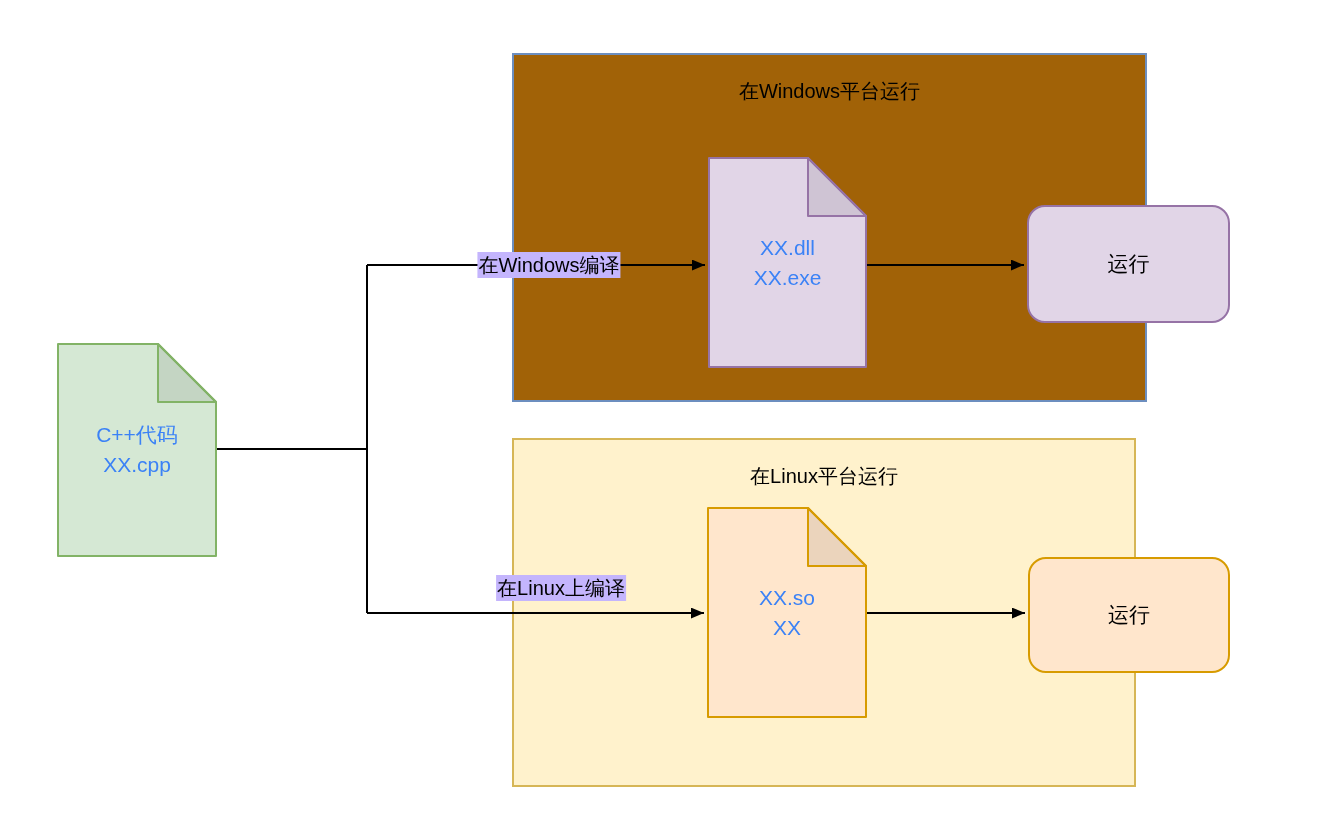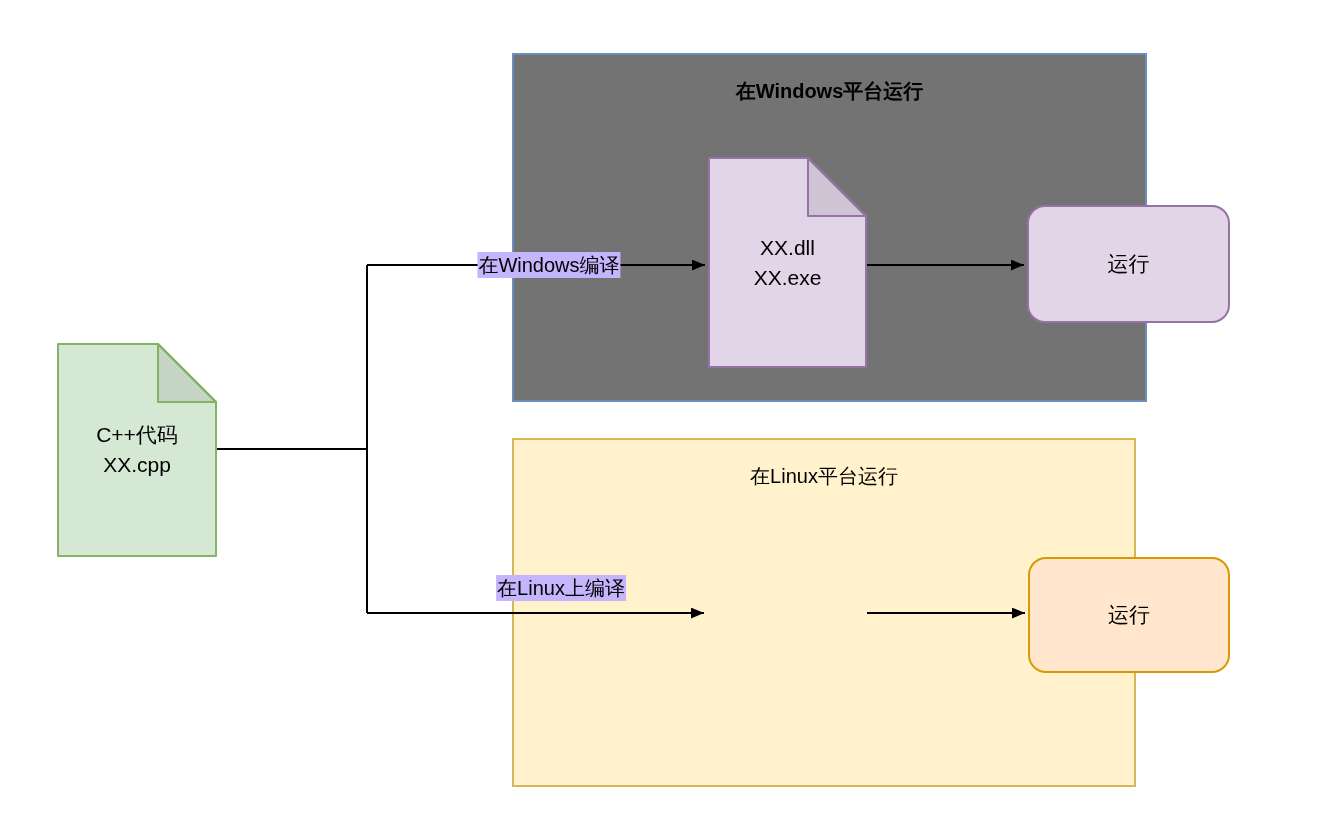--- a/index.html
+++ b/index.html
@@ -24,21 +24,21 @@
   }
   .container .container-title {
     display: block;
     text-align: center;
     margin-top: 23px;
     font-size: 20px;
     color: #000000;
   }
   .container.windows {
     left: 512px; top: 53px; width: 635px; height: 349px;
-    background: #737373; border-color: #6c8ebf; font-weight: bold;
+    background: #a16207; border-color: #6c8ebf;
   }
   .container.linux {
     left: 512px; top: 438px; width: 624px; height: 349px;
     background: #fff2cc; border-color: #d6b656;
   }
 
   
   svg.connectors {
     position: absolute;
     left: 0; top: 0;
@@ -59,21 +59,21 @@
   .doc svg { display: block; }
   .doc .doc-label {
     position: absolute;
     left: 0; top: 0; right: 0; bottom: 0;
     display: flex;
     flex-direction: column;
     align-items: center;
     justify-content: center;
     font-size: 21px;
     line-height: 30px;
-    color: #000000;
+    color: #3b82f6;
     text-align: center;
   }
   .doc-green  { left: 57px;  top: 343px; }
   .doc-purple { left: 708px; top: 157px; }
   .doc-orange { left: 707px; top: 507px; }
 
   
   .run-box {
     position: absolute;
     box-sizing: border-box;
@@ -153,20 +153,30 @@
     <svg width="159" height="211" viewBox="0 0 159 211">
       <path d="M1,1 L100,1 L158,59 L158,210 L1,210 Z" fill="#e1d5e7" stroke="#9673a6" stroke-width="2" stroke-linejoin="round"></path>
       <path d="M100,1 L100,59 L158,59 Z" fill="rgba(0,0,0,0.08)" stroke="#9673a6" stroke-width="2" stroke-linejoin="round"></path>
     </svg>
     <div class="doc-label">
       <span>XX.dll</span>
       <span>XX.exe</span>
     </div>
   </div>
 
+  <div class="doc doc-orange">
+    <svg width="160" height="211" viewBox="0 0 160 211">
+      <path d="M1,1 L101,1 L159,59 L159,210 L1,210 Z" fill="#ffe6cc" stroke="#d79b00" stroke-width="2" stroke-linejoin="round"></path>
+      <path d="M101,1 L101,59 L159,59 Z" fill="rgba(0,0,0,0.08)" stroke="#d79b00" stroke-width="2" stroke-linejoin="round"></path>
+    </svg>
+    <div class="doc-label">
+      <span>XX.so</span>
+      <span>XX</span>
+    </div>
+  </div>
 
   <div class="run-box windows">
     <span>运行</span>
   </div>
   <div class="run-box linux">
     <span>运行</span>
   </div>
 
   <div class="edge-label windows">在Windows编译</div>
   <div class="edge-label linux">在Linux上编译</div>

